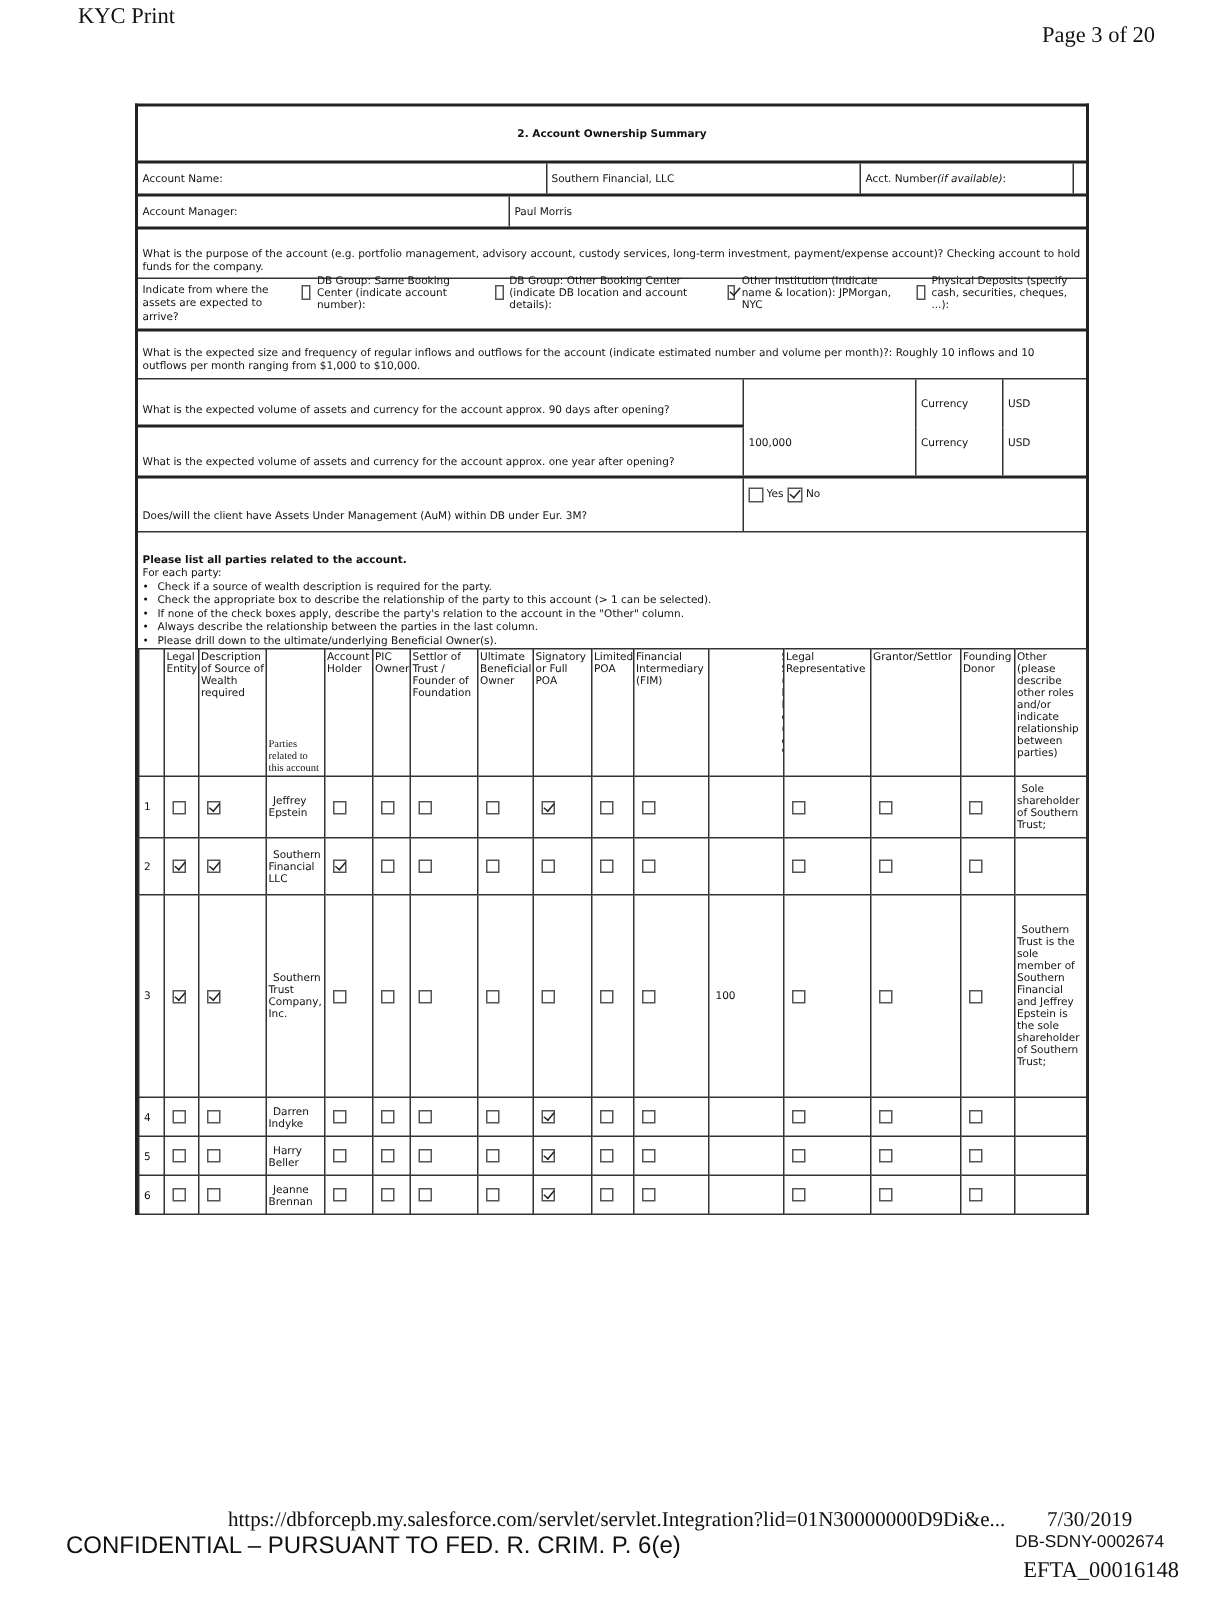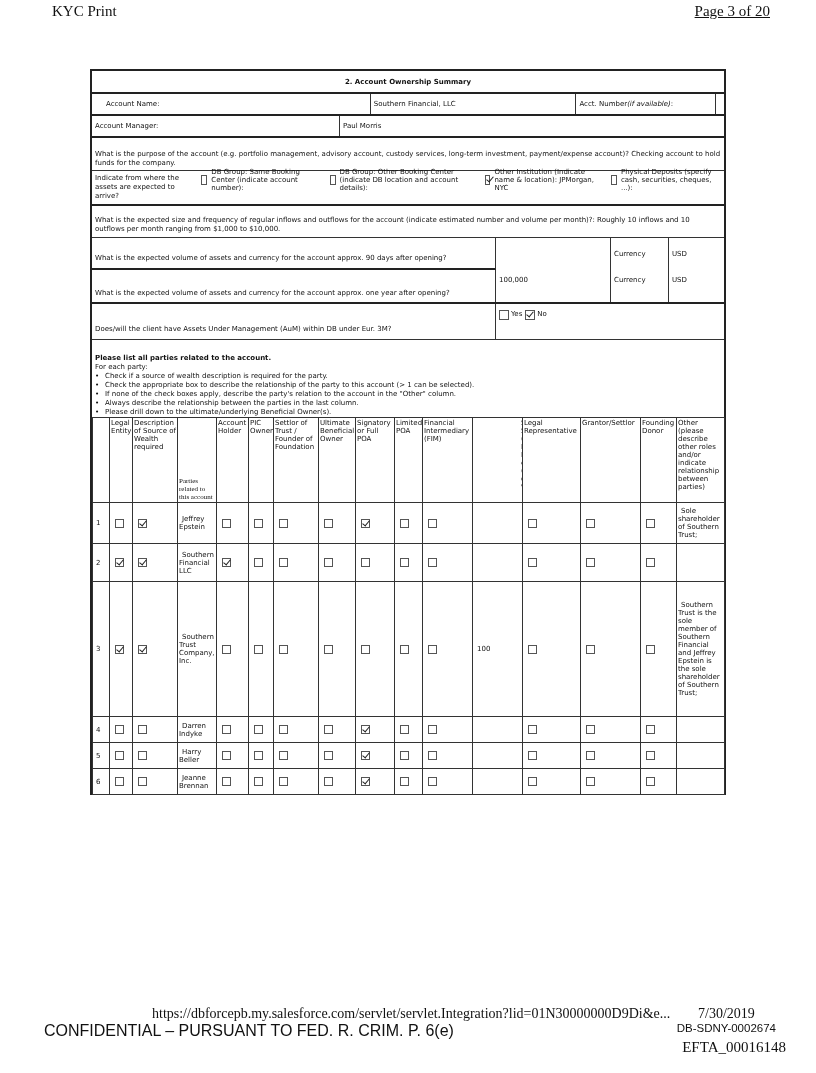--- a/index.html
+++ b/index.html
@@ -1,21 +1,21 @@
 <!DOCTYPE html>
 <html><head>
 <meta charset="utf-8">
 <style>
   html, body { margin:0; padding:0; background:#fff; }
   body { width:816px; height:1073px; position:relative; overflow:hidden; color:#111; }
   .serif { font-family: "Liberation Serif", "DejaVu Serif", serif; }
   .sans { font-family: "DejaVu Sans", "Liberation Sans", sans-serif; }
   .arial { font-family: "Liberation Sans", sans-serif; }
   .hdr-left { position:absolute; left:52px; top:3px; font-size:15px; }
-  .hdr-right { position:absolute; right:46px; top:3px; font-size:15px;text-decoration:underline; }
+  .hdr-right { position:absolute; right:46px; top:16px; font-size:15px; }
 
   .form { position:absolute; left:90px; top:69px; width:636px; border:2px solid #222; border-bottom:none; box-sizing:border-box; font-size:7px; }
   .row { border-bottom:1px solid #333; display:flex; box-sizing:border-box; }
   .row.thick { border-bottom:2px solid #222; }
   .cell { box-sizing:border-box; padding:3px 3px; display:flex; align-items:center; }
   .cell.br { border-right:1px solid #333; }
   .title { justify-content:center; font-weight:bold; height:16px; }
   .cb { display:inline-block; width:7px; height:7px; border:1px solid #555; vertical-align:middle; position:relative; margin-right:4px; background:#fff; }
   .cb.big { width:8px; height:8px; }
   .cb.checked::after { content:""; position:absolute; left:2px; top:-1px; width:3px; height:6px; border:solid #222; border-width:0 1.3px 1.3px 0; transform:rotate(40deg); }
@@ -36,25 +36,25 @@
   .foot-efta { position:absolute; right:30px; top:1039px; font-size:15px; }
 </style>
 </head>
 <body>
 
 <div class="hdr-left serif">KYC Print</div>
 <div class="hdr-right serif">Page 3 of 20</div>
 
 <div class="form sans">
   <div class="row thick">
-    <div class="cell title" style="width:100%;height:21px;">2. Account Ownership Summary</div>
+    <div class="cell title" style="width:100%;height:36px;">2. Account Ownership Summary</div>
   </div>
 
   <div class="row thick" style="height:22px;">
-    <div class="cell br" style="width:292px;margin-left:11px;">Account Name:</div>
+    <div class="cell br" style="width:292px;">Account Name:</div>
     <div class="cell br" style="width:224px;">Southern Financial, LLC</div>
     <div class="cell br" style="width:152px;">
       <span>Acct. Number </span>
       <i>(if available)</i>
       <span>:</span>
     </div>
     <div class="cell" style="width:8px;"></div>
   </div>
 
   <div class="row thick" style="height:22px;">

